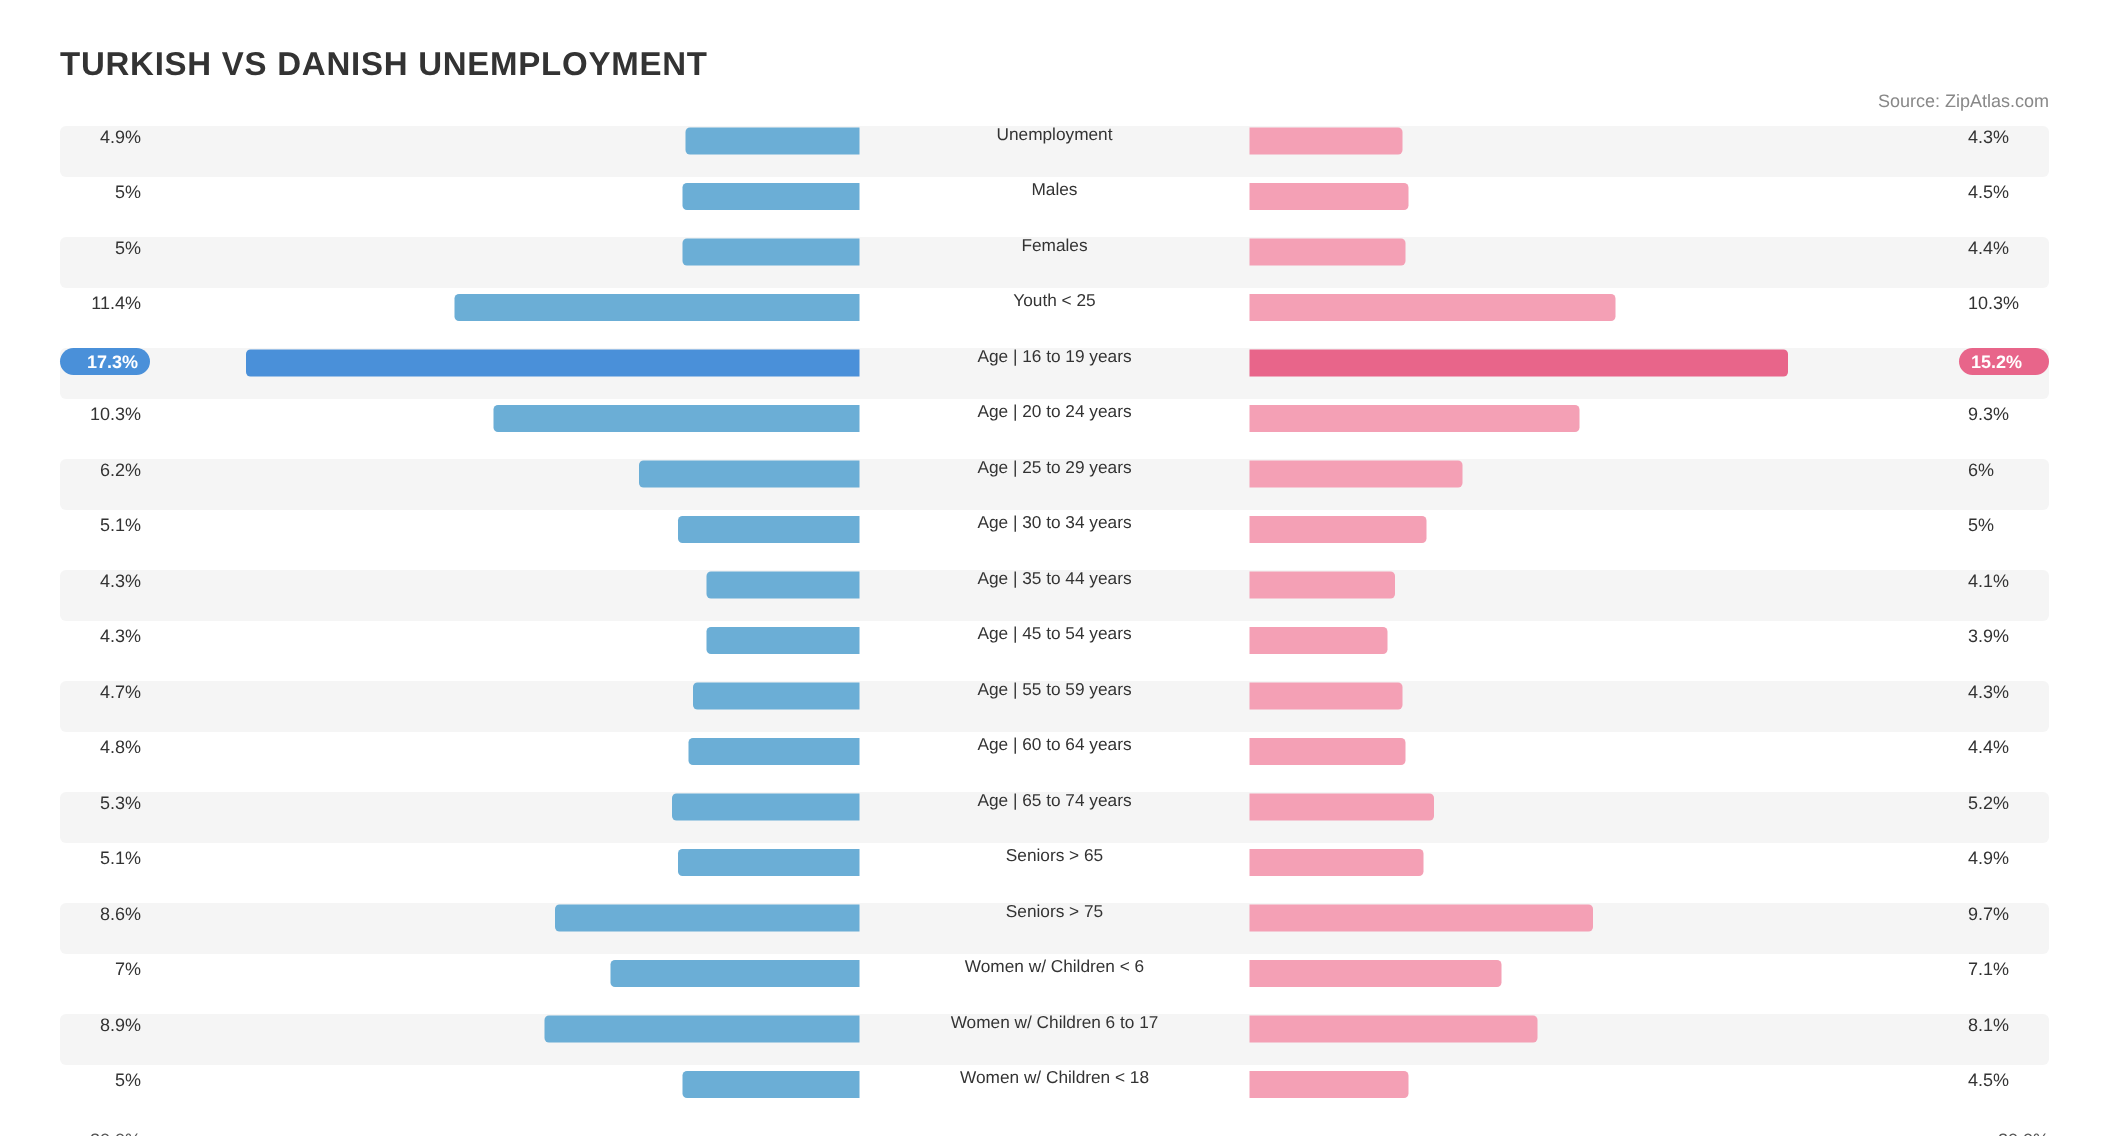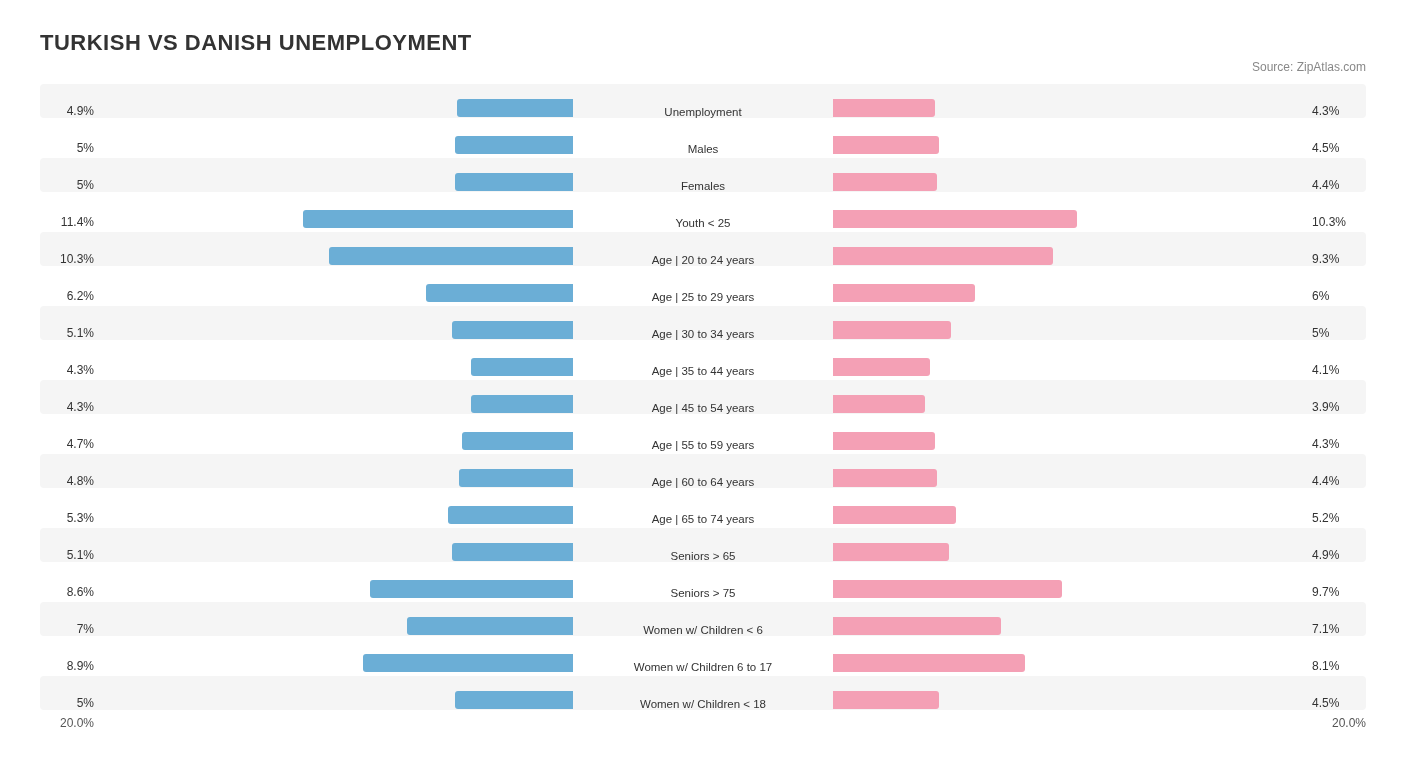--- a/index.html
+++ b/index.html
@@ -28,21 +28,21 @@
       font-size: 12px;
       color: #888;
       margin-bottom: 10px;
     }
     .chart-area {
       position: relative;
       width: 100%;
     }
     .row {
       display: flex;
-      align-items: flex-end;
+      align-items: flex-start;
       margin: 3px 0;
       height: 34px;
       border-radius: 4px;
     }
     .row:nth-child(odd) {
       background: #f5f5f5;
     }
     .row:nth-child(even) {
       background: #fff;
     }
@@ -177,20 +177,31 @@
       <div class="row">
         <div class="left-value">11.4%</div>
         <div class="left-bar-container">
           <div class="left-bar" style="width: 57%;"></div>
         </div>
         <div class="center-label">Youth &lt; 25</div>
         <div class="right-bar-container">
           <div class="right-bar" style="width: 51.5%;"></div>
         </div>
         <div class="right-value">10.3%</div>
+      </div>
+      <div class="row highlight-left highlight-right">
+        <div class="left-value" style="background: rgb(74, 144, 217); color: rgb(255, 255, 255); border-radius: 10px; padding: 2px 8px; font-weight: bold; font-size: 12px;">17.3%</div>
+        <div class="left-bar-container">
+          <div class="left-bar" style="width: 86.5%; background: rgb(74, 144, 217);"></div>
+        </div>
+        <div class="center-label">Age | 16 to 19 years</div>
+        <div class="right-bar-container">
+          <div class="right-bar" style="width: 76%; background: rgb(232, 101, 138);"></div>
+        </div>
+        <div class="right-value" style="background: rgb(232, 101, 138); color: rgb(255, 255, 255); border-radius: 10px; padding: 2px 8px; font-weight: bold; font-size: 12px;">15.2%</div>
       </div>
       <div class="row">
         <div class="left-value">10.3%</div>
         <div class="left-bar-container">
           <div class="left-bar" style="width: 51.5%;"></div>
         </div>
         <div class="center-label">Age | 20 to 24 years</div>
         <div class="right-bar-container">
           <div class="right-bar" style="width: 46.5%;"></div>
         </div>

